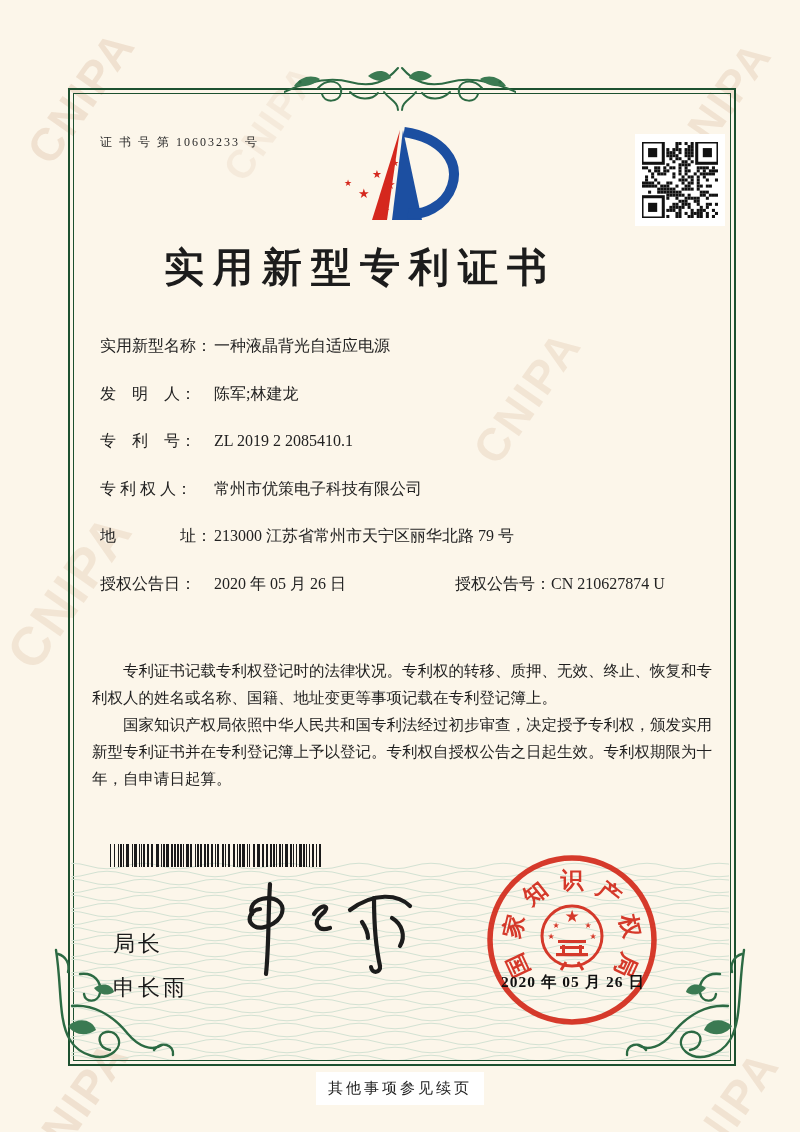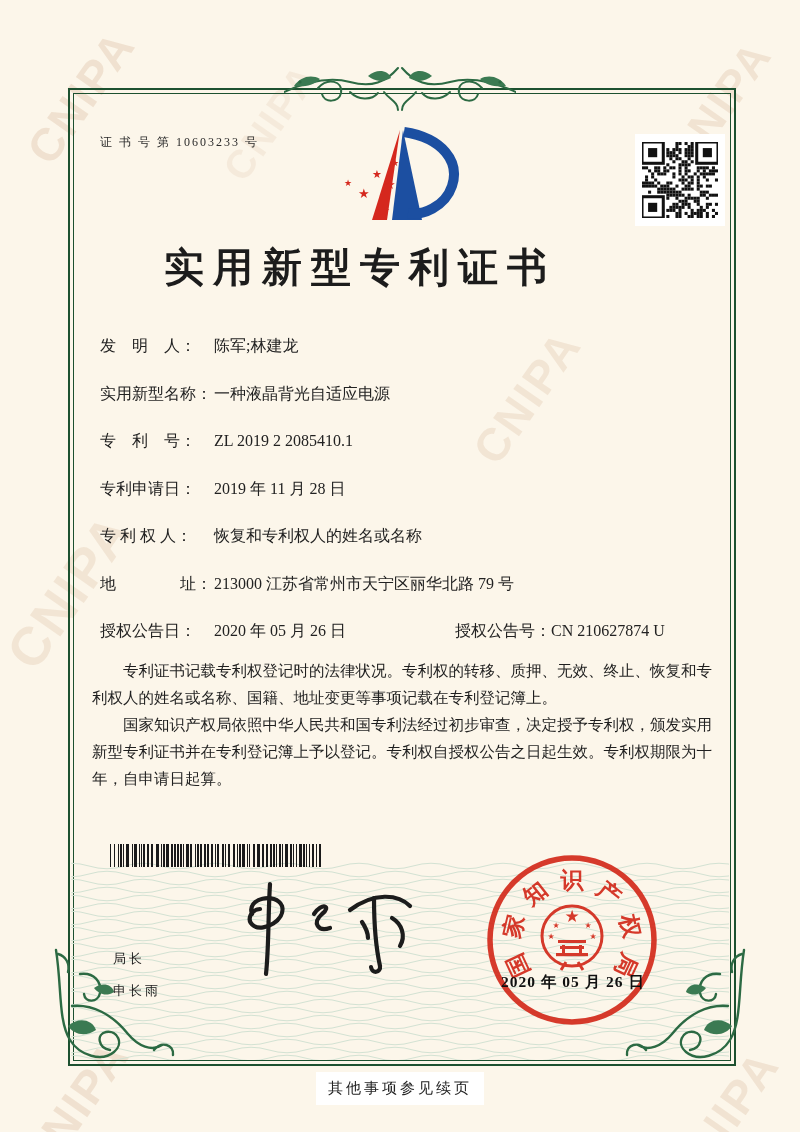--- a/index.html
+++ b/index.html
@@ -34,22 +34,22 @@
   .field-row{position:relative;height:26px;margin-bottom:21.5px;white-space:nowrap;}
   .field-label{display:inline-block;min-width:114px;}
   .pair2{position:absolute;left:355px;top:0;}
 
   .body-text{position:absolute;left:92px;top:658px;width:620px;z-index:3;
              font-size:15.5px;line-height:1.74;text-align:justify;color:#1f1f1f;}
   .body-text p{margin:0;text-indent:2em;}
 
   .barcode{position:absolute;left:110px;top:844px;width:212px;height:23px;z-index:3;}
 
-  .issuer{position:absolute;left:113px;top:950px;z-index:3;
-          font-family:"Liberation Sans","DejaVu Sans",sans-serif;font-size:13px;color:#1b1b1b;}
+  .issuer{position:absolute;left:113px;top:929px;z-index:3;
+          font-family:"Liberation Sans","DejaVu Sans",sans-serif;font-size:22px;color:#1b1b1b;}
   .issuer div{margin-bottom:14px;letter-spacing:3px;}
 
   .signature{position:absolute;left:222px;top:880px;width:200px;height:100px;z-index:4;}
 
   .seal{position:absolute;left:480px;top:850px;width:184px;height:184px;z-index:3;}
   .seal-date{position:absolute;left:488px;top:972px;width:170px;text-align:center;z-index:5;
              font-size:15.5px;letter-spacing:1px;color:#101010;font-weight:bold;}
 
   .page-info{position:absolute;left:0;top:1031px;width:800px;text-align:center;
              font-size:13px;letter-spacing:2px;color:#2a2a2a;z-index:3;}
@@ -380,33 +380,30 @@
         <rect x="60.8" y="6.08" width="9.120000000000001" height="9.120000000000001" fill="#111"></rect>
         <rect x="0" y="54.72" width="21.28" height="21.28" fill="none" stroke="#111" stroke-width="3.04"></rect>
         <rect x="6.08" y="60.8" width="9.120000000000001" height="9.120000000000001" fill="#111"></rect>
       </svg>
   </div>
 
   <div class="title">实用新型专利证书</div>
 
   <div class="fields">
     <div class="field-row">
-      <span class="field-label">发　明　人：</span><span>陈军;林建龙</span>
+      <span class="field-label">实用新型名称：</span><span>一种液晶背光自适应电源</span>
     </div>
     <div class="field-row">
-      <span class="field-label">实用新型名称：</span><span>一种液晶背光自适应电源</span>
+      <span class="field-label">发　明　人：</span><span>陈军;林建龙</span>
     </div>
     <div class="field-row">
       <span class="field-label">专　利　号：</span><span>ZL 2019 2 2085410.1</span>
     </div>
     <div class="field-row">
-      <span class="field-label">专利申请日：</span><span>2019 年 11 月 28 日</span>
-    </div>
-    <div class="field-row">
-      <span class="field-label">专 利 权 人：</span><span>恢复和专利权人的姓名或名称</span>
+      <span class="field-label">专 利 权 人：</span><span>常州市优策电子科技有限公司</span>
     </div>
     <div class="field-row">
       <span class="field-label">地　　　　址：</span><span>213000 江苏省常州市天宁区丽华北路 79 号</span>
     </div>
     <div class="field-row">
       <span class="field-label">授权公告日：</span><span>2020 年 05 月 26 日</span>
       <span class="pair2">
         <span>授权公告号：</span><span>CN 210627874 U</span>
       </span>
     </div>

